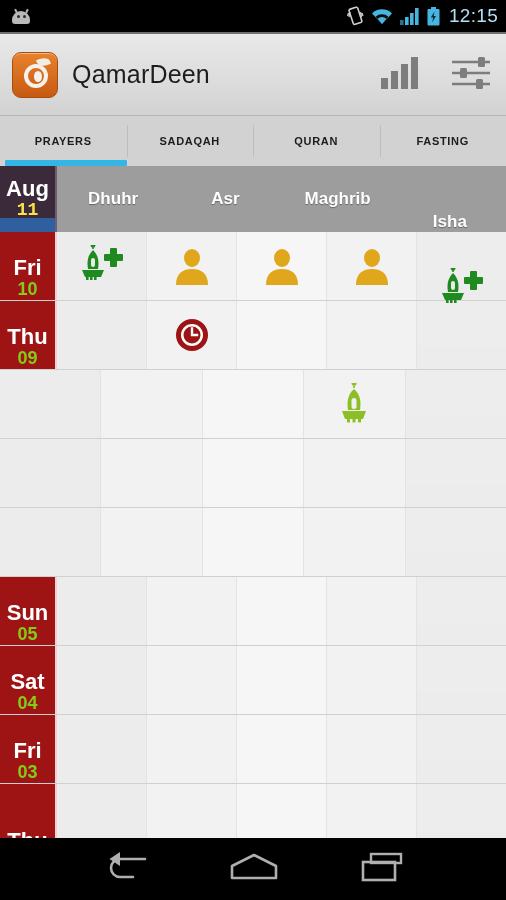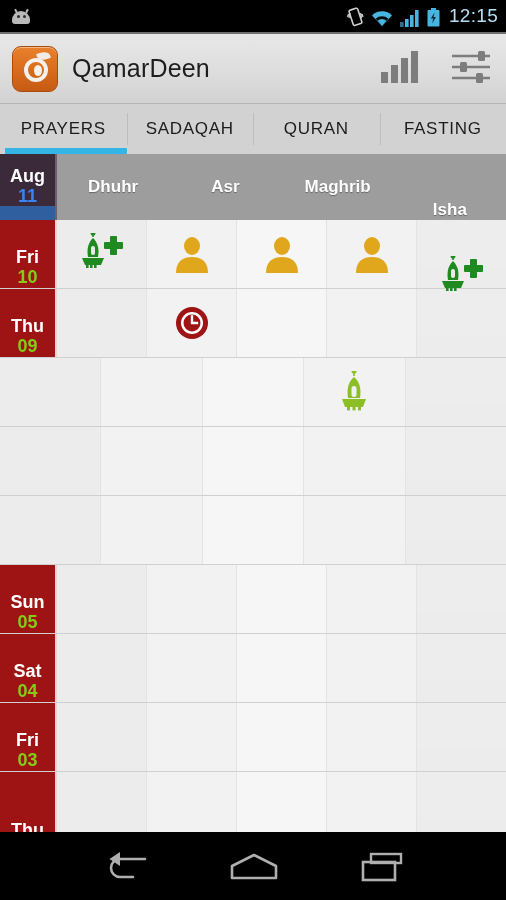--- a/index.html
+++ b/index.html
@@ -10,21 +10,21 @@
     overflow:hidden;
   }
   #app { position:relative; width:506px; height:900px; background:#000; }
 
   
   .statusbar {
     height:32px; background:#000; display:flex; align-items:center;
     padding:0 8px 0 10px; position:relative;
   }
   .statusbar .sb-left { display:flex; align-items:center; flex:1; }
-  .statusbar .sb-right { display:flex; align-items:flex-end; gap:7px; }
+  .statusbar .sb-right { display:flex; align-items:center; gap:7px; }
   .android-head { width:22px; height:15px; position:relative; }
   .android-head .head {
     position:absolute; left:2px; top:2px; width:18px; height:13px;
     background:#b9b9b9; border-radius:9px 9px 3px 3px;
   }
   .android-head .eye {
     position:absolute; top:6px; width:3px; height:3px; border-radius:50%;
     background:#2b2b2b;
   }
   .android-head .eye.l { left:7px; } .android-head .eye.r { left:13px; }
@@ -36,21 +36,21 @@
 
   .sb-icon { display:block; }
   .sb-clock {
     color:#b5dff5; font-size:19px; letter-spacing:.3px; margin-left:2px;
     font-family:"Liberation Sans", sans-serif;
   }
   .sb-sep { height:2px; background:#6f6f6f; }
 
   
   .actionbar {
-    height:70px; background:linear-gradient(#e8e8e8,#dcdcdc 60%,#d2d2d2);
+    height:82px; background:linear-gradient(#e8e8e8,#dcdcdc 60%,#d2d2d2);
     border-bottom:1px solid #b5b5b5;
     display:flex; align-items:center; padding:0 14px 0 12px;
   }
   .app-icon {
     width:46px; height:46px; border-radius:9px; flex:none;
     background:linear-gradient(#e8812c,#c75a12);
     border:1px solid #a84c0d;
     box-shadow:inset 0 1px 0 rgba(255,255,255,.45);
     position:relative;
   }
@@ -73,21 +73,21 @@
   }
   .ab-action { flex:none; margin-left:26px; cursor:pointer; }
 
   
   .tabbar {
     height:50px; background:#d2d2d2; display:flex; align-items:stretch;
     position:relative;
   }
   .tab {
     flex:1; display:flex; align-items:center; justify-content:center;
-    font-size:17px; font-weight:normal; color:#1c1c1c; letter-spacing:.7px;
+    font-size:11px; font-weight:bold; color:#1c1c1c; letter-spacing:.7px;
     position:relative; cursor:pointer;
   }
   .tab + .tab::before {
     content:""; position:absolute; left:0; top:9px; bottom:9px; width:1px;
     background:#bdbdbd;
   }
   .tab-underline-track {
     position:absolute; left:0; right:0; bottom:0; height:6px; background:#d2d2d2;
   }
   .tab-indicator {
@@ -108,24 +108,24 @@
     cursor:pointer;
   }
   .row.header .datecell {
     background:#3a2a3a; border-right:2px solid #6d5f6d; position:relative;
     justify-content:center;
   }
   .row.header .datecell::after {
     content:""; position:absolute; left:0; right:0; bottom:0; height:14px;
     background:#2f5f9e;
   }
-  .dc-dow { color:#ffffff; font-size:18px; font-weight:bold; line-height:1.05; }
+  .dc-dow { color:#ffffff; font-size:22px; font-weight:bold; line-height:1.05; }
   .row.header .dc-dow { color:#ffffff; position:relative; z-index:2; }
   .dc-num { color:#84cc16; font-size:18px; font-weight:bold; line-height:1.15; }
-  .row.header .dc-num { color:#3b82f6; position:relative; z-index:2; }
+  .row.header .dc-num { color:#fde047; position:relative; z-index:2;font-family:Liberation Mono, monospace; }
 
   .cells { flex:1; display:flex; }
   .cell {
     flex:1; display:flex; align-items:center; justify-content:center;
     border-right:1px solid #e3e3e3; position:relative; cursor:pointer;
   }
   .cell:last-child { border-right:none;margin-top:46px; }
   .cell:nth-child(odd)  { background:#ececec; }
   .cell:nth-child(even) { background:#f2f2f2; }
   .cell:nth-child(3)    { background:#f6f6f6; }

